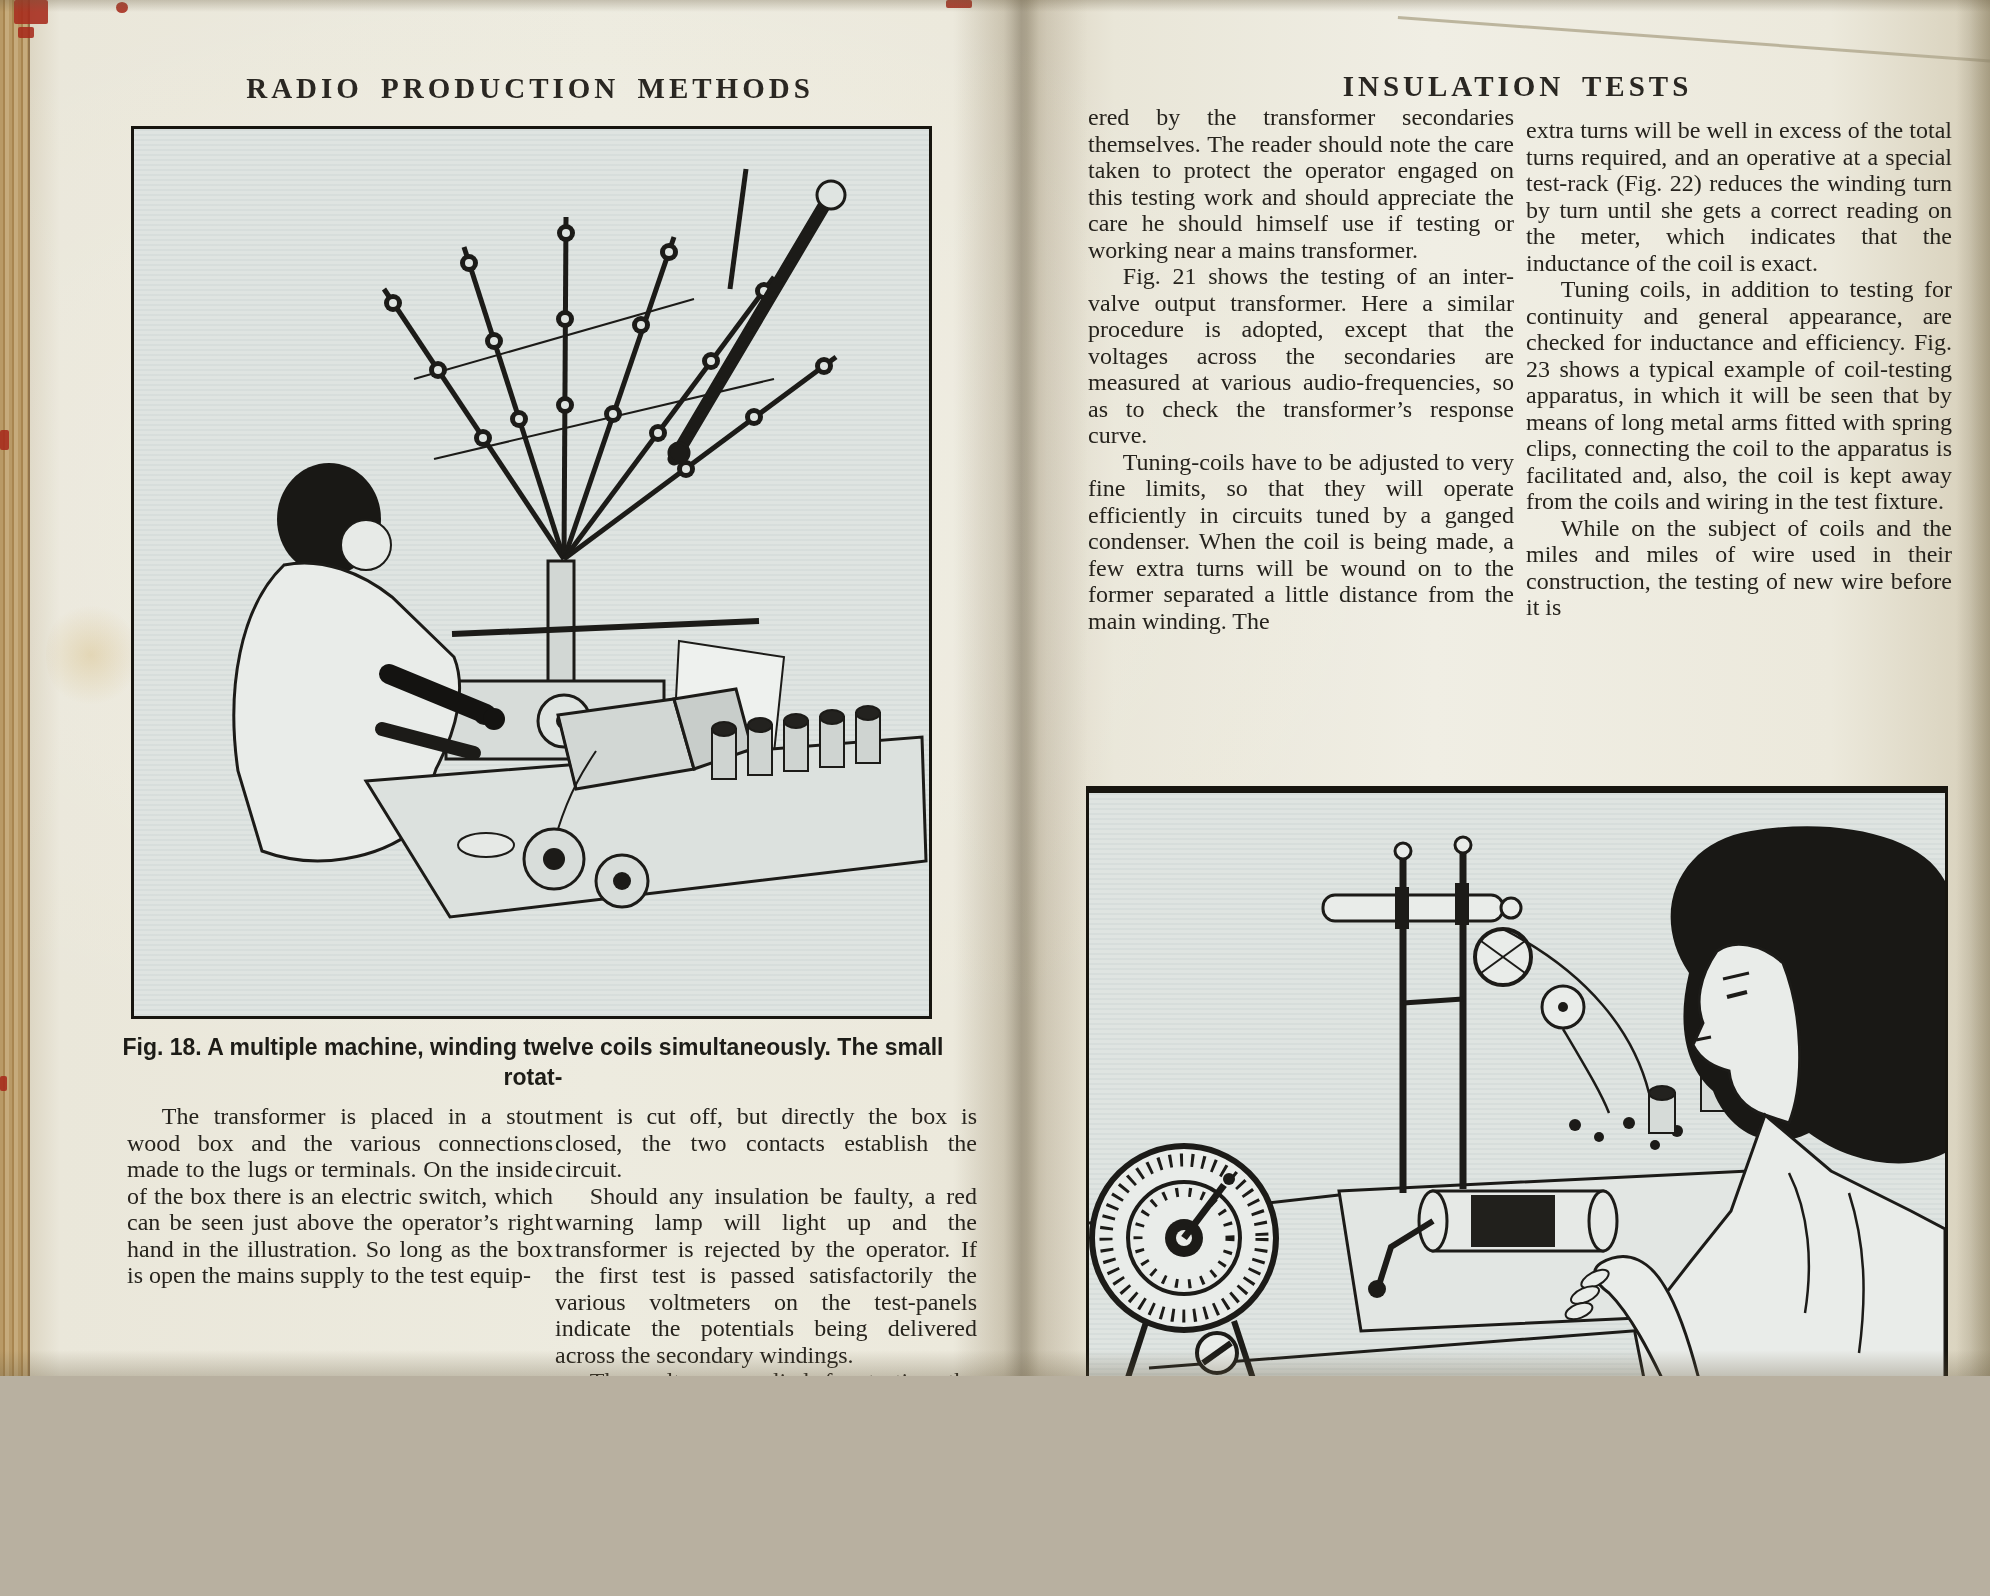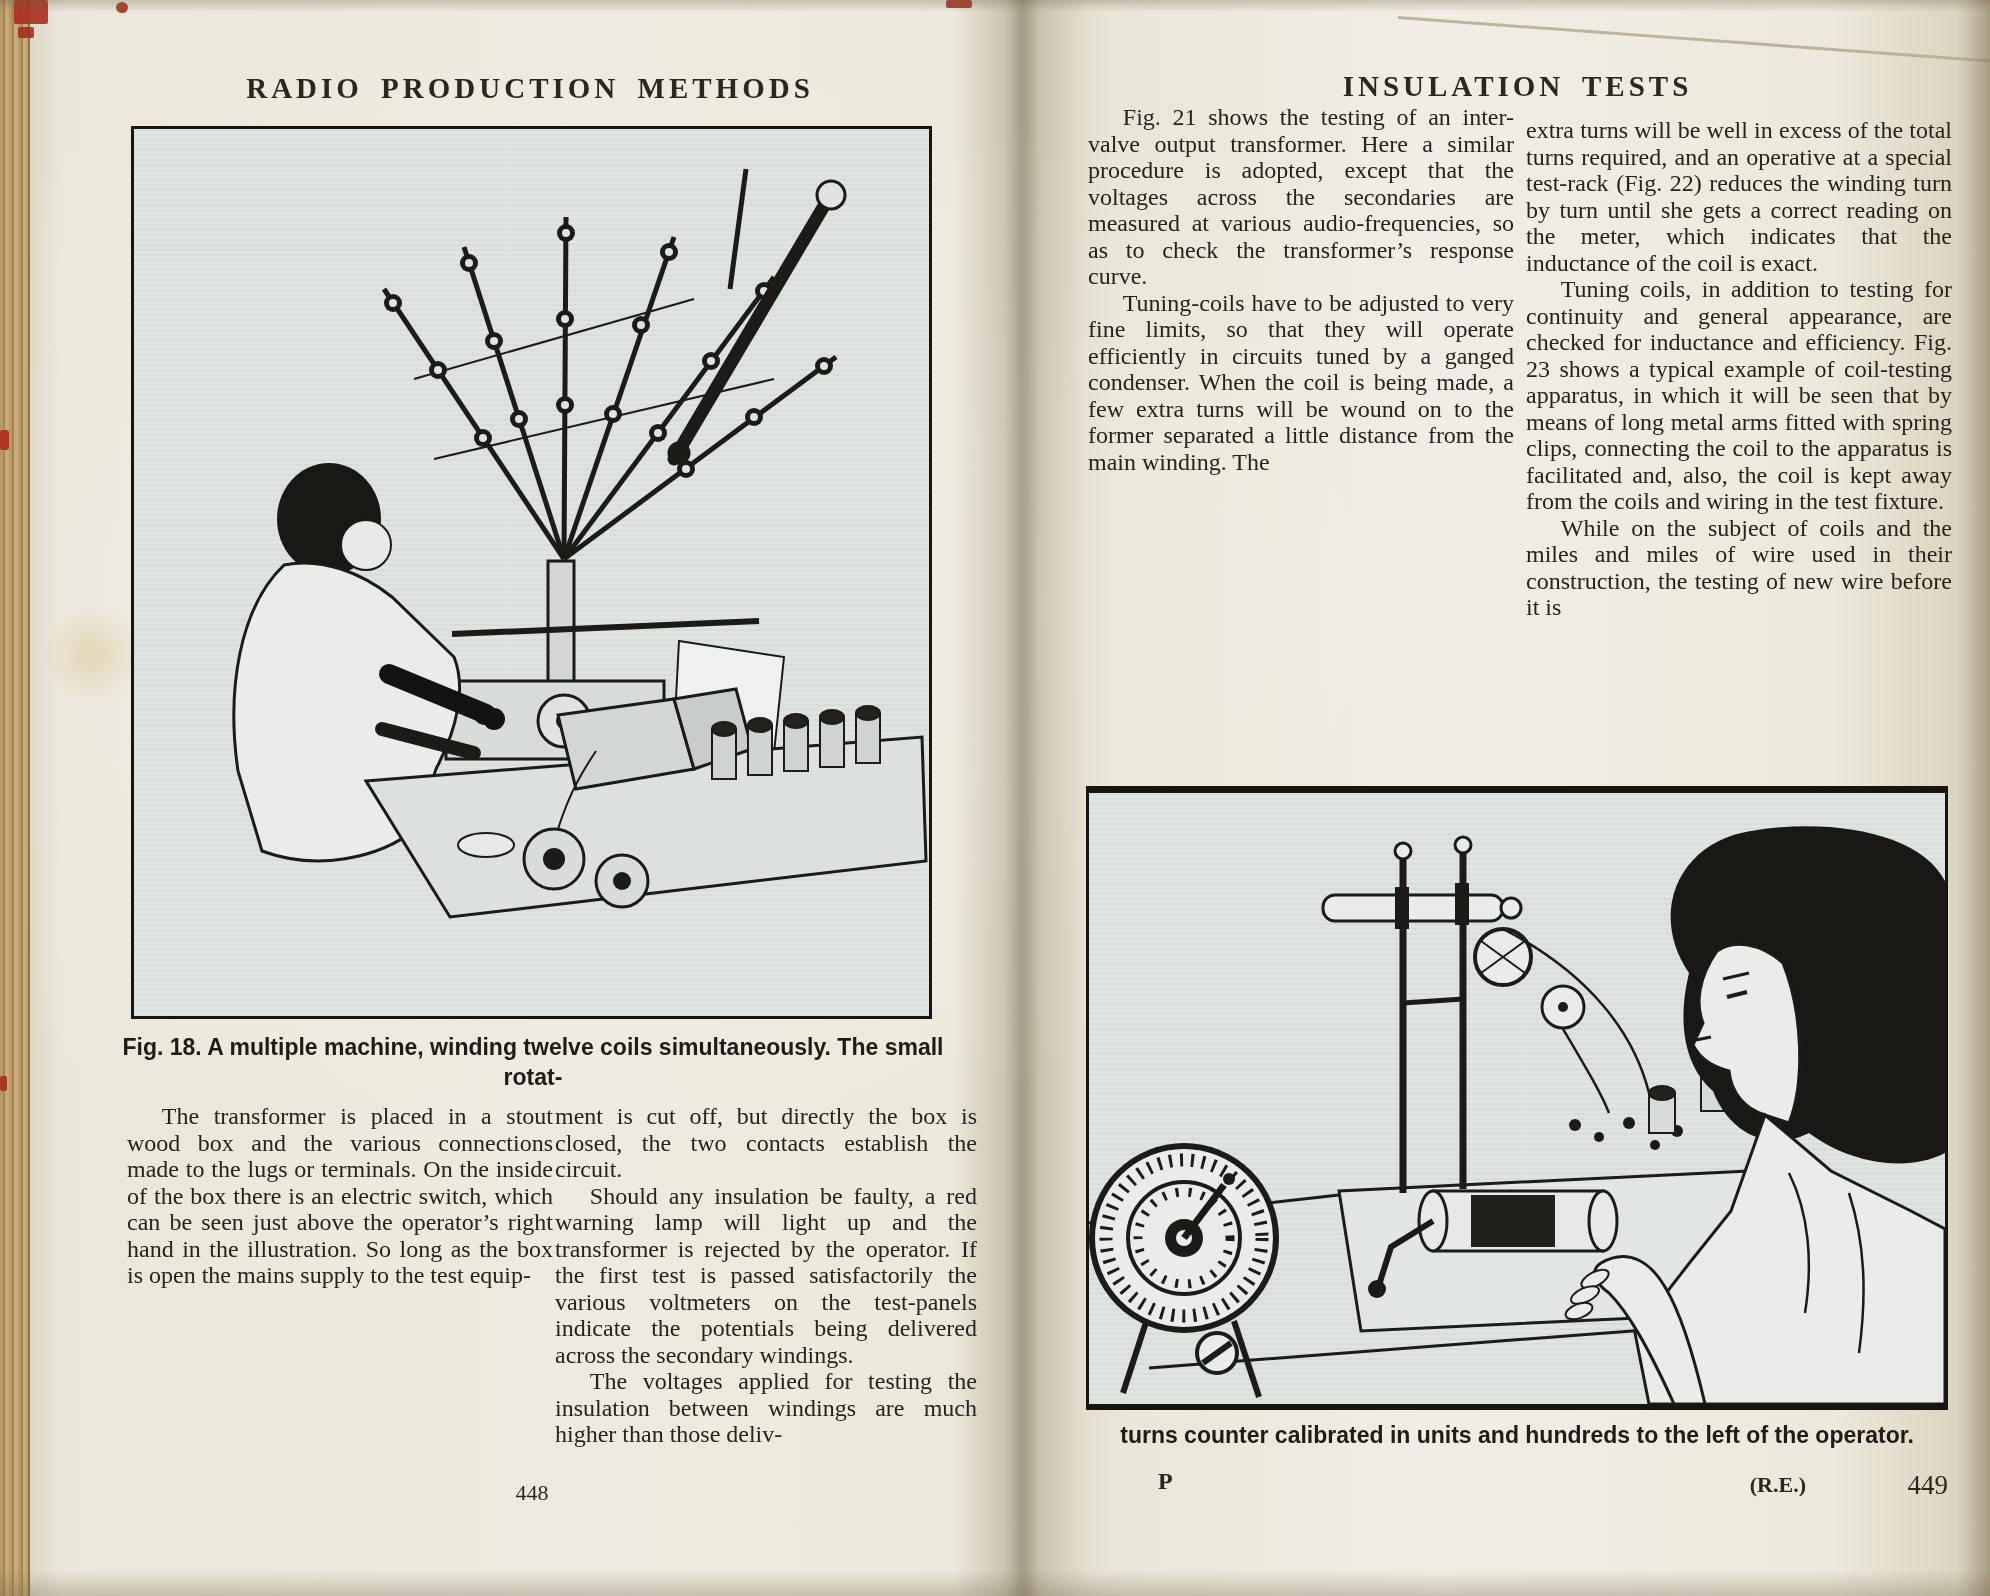--- a/index.html
+++ b/index.html
@@ -1,17 +1,17 @@
 <!DOCTYPE html>
 <html><head>
 <meta charset="utf-8">
 <style>
   html,body{margin:0;padding:0;background:#b8b0a0;}
   .scan{
-    position:relative;width:1990px;height:1596px;overflow:hidden;
+    position:relative;width:1990px;height:1376px;overflow:hidden;
     font-family:"Liberation Serif",serif;color:#24221d;
     background:
       radial-gradient(ellipse 1400px 900px at 28% 38%, rgba(255,255,255,.22), rgba(255,255,255,0) 65%),
       linear-gradient(90deg,#cdbf9e 0px,#c9b084 14px,#dcd5c2 28px,#eae7da 60px,#edebdf 30%,#ece9dc 48%,
         #ddd6c3 50.8%,#cfc7b1 51.6%,#ddd6c4 52.6%,#e9e6d8 56%,#f0eee4 72%,#ece9dc 92%,#d9d2bd 99%,#c9c0a6 100%),
       #eae6d8;
   }
   
   .edge-strip{position:absolute;left:0;top:0;width:28px;height:100%;
     background:repeating-linear-gradient(90deg,#b99a66 0 3px,#a8854f 3px 5px,#c6ab7c 5px 9px),#b6975f;
@@ -186,20 +186,21 @@
       <p class="ind">The voltages applied for testing the insulation between windings are much higher than those deliv-</p>
     </div>
 
     <div class="pagenum" style="left:132px;top:1480px;width:800px;text-align:center;">448</div>
   </section>
 
   <section>
     <div class="running-header" style="left:1090px;top:70px;width:855px;">INSULATION TESTS</div>
 
     <div class="bodycol" style="left:1088px;top:104px;width:426px;">
+      <p>ered by the transformer secondaries themselves. The reader should note the care taken to protect the operator engaged on this testing work and should appreciate the care he should himself use if testing or working near a mains transformer.</p>
       <p class="ind">Fig. 21 shows the testing of an inter-valve output transformer. Here a similar procedure is adopted, except that the voltages across the secondaries are measured at various audio-frequencies, so as to check the transformer’s response curve.</p>
       <p class="ind">Tuning-coils have to be adjusted to very fine limits, so that they will operate efficiently in circuits tuned by a ganged condenser. When the coil is being made, a few extra turns will be wound on to the former separated a little distance from the main winding. The</p>
     </div>
 
     <div class="bodycol" style="left:1526px;top:117px;width:426px;">
       <p>extra turns will be well in excess of the total turns required, and an operative at a special test-rack (Fig. 22) reduces the winding turn by turn until she gets a correct reading on the meter, which indicates that the inductance of the coil is exact.</p>
       <p class="ind">Tuning coils, in addition to testing for continuity and general appearance, are checked for inductance and efficiency. Fig. 23 shows a typical example of coil-testing apparatus, in which it will be seen that by means of long metal arms fitted with spring clips, connecting the coil to the apparatus is facilitated and, also, the coil is kept away from the coils and wiring in the test fixture.</p>
       <p class="ind">While on the subject of coils and the miles and miles of wire used in their construction, the testing of new wire before it is</p>
     </div>
 

